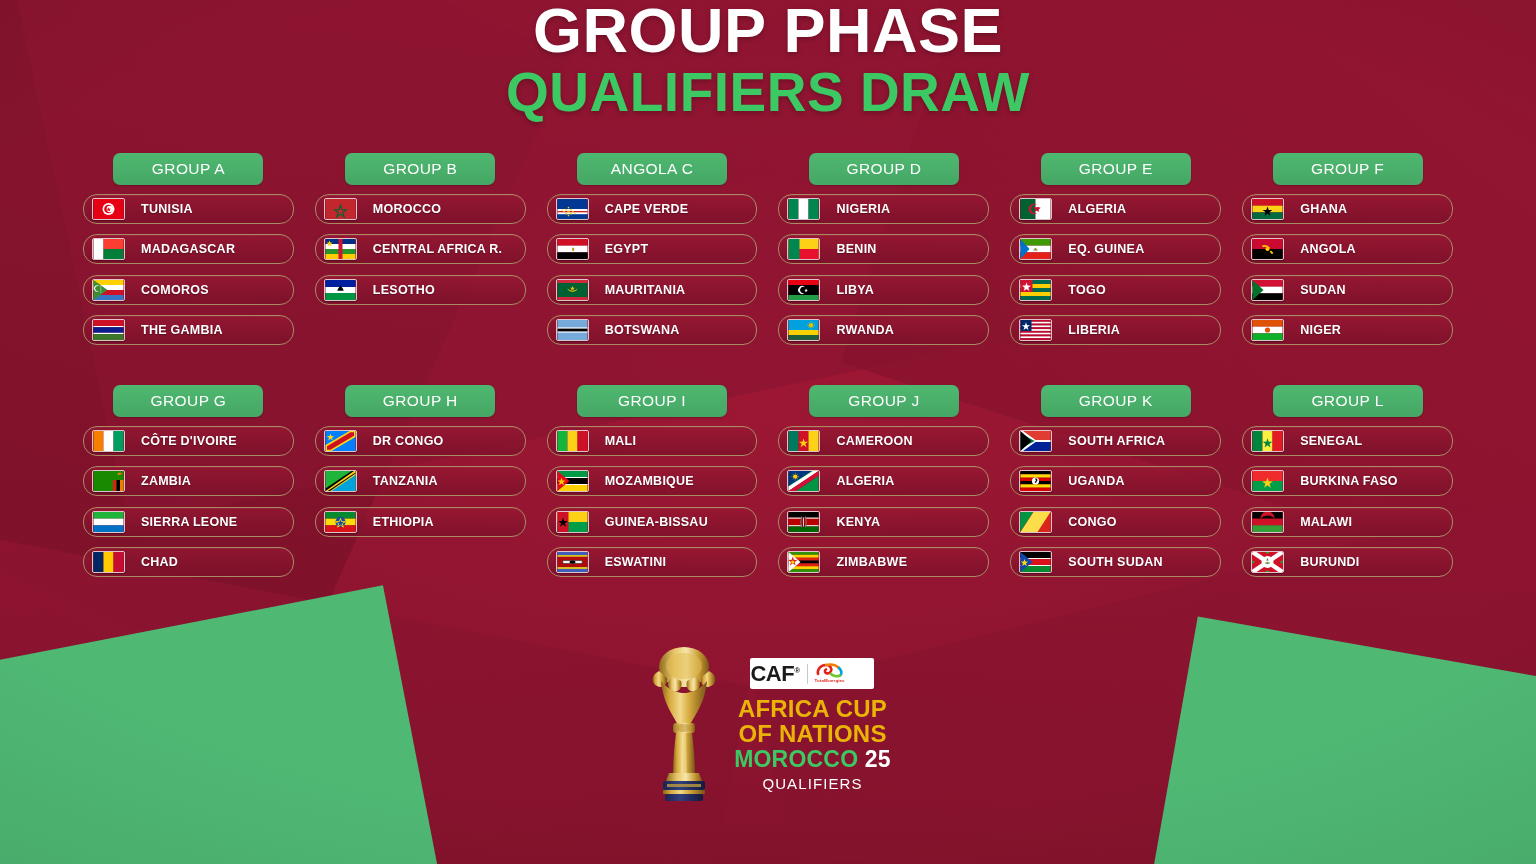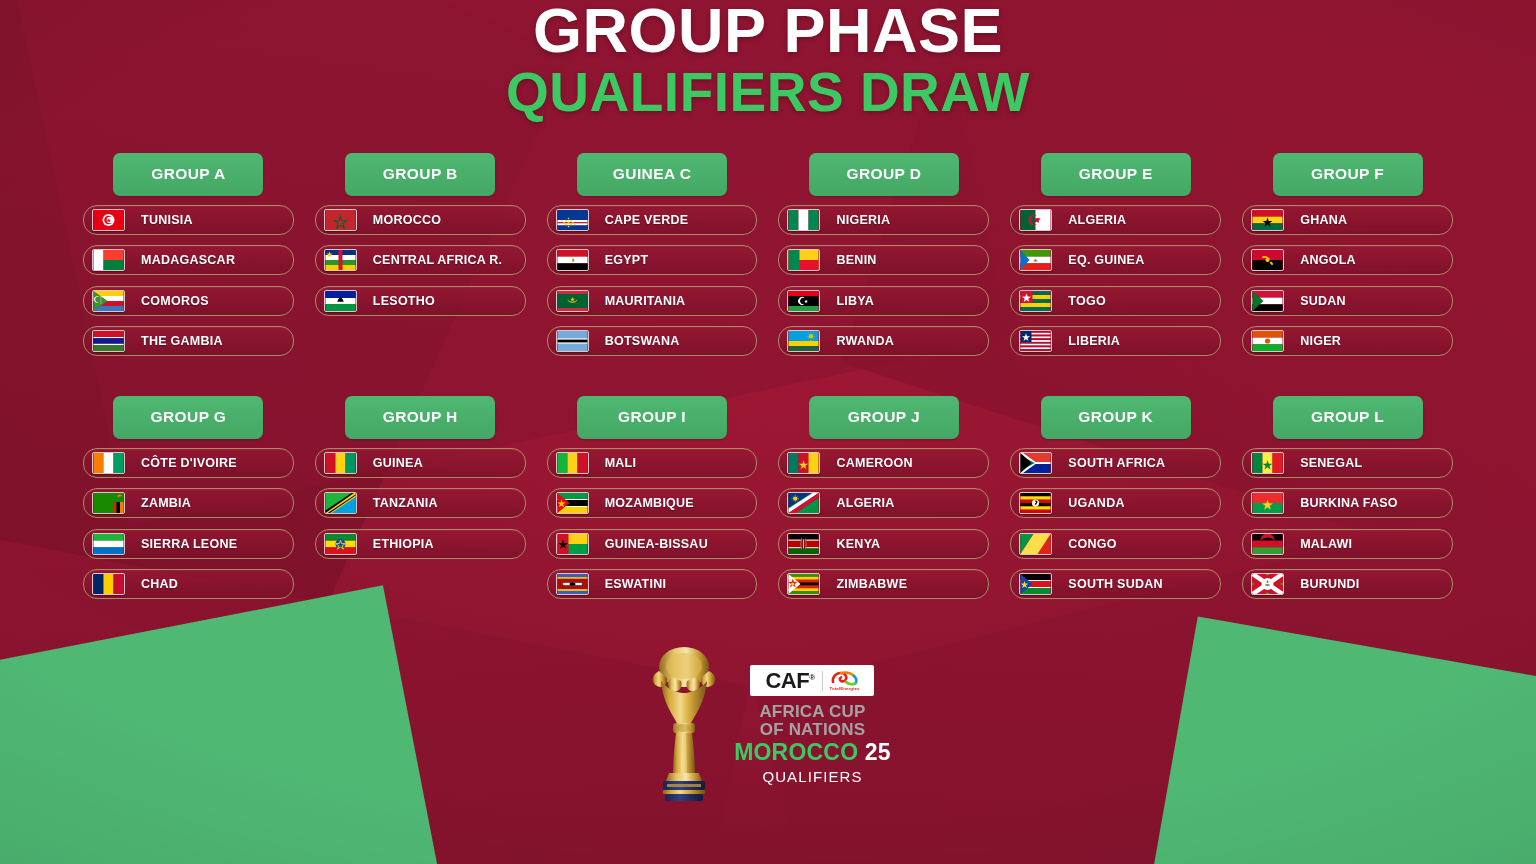--- a/index.html
+++ b/index.html
@@ -79,24 +79,24 @@
 
   .grid{
     margin:0 auto;width:1370px;
     display:grid;grid-template-columns:repeat(6,1fr);
     column-gap:21px;row-gap:0;
   }
   .row-gap{height:29px;grid-column:1 / -1;}
 
   .group{margin-top:0;}
   .ghead{
-    height:43px;width:150px;border-radius:7px;
+    height:32px;width:150px;border-radius:7px;
     background:linear-gradient(180deg,#4eb870,#45a765);
     display:flex;align-items:center;justify-content:center;
-    color:#fff;font-weight:bold;font-size:15.5px;letter-spacing:.4px;
+    color:#fff;font-weight:normal;font-size:15.5px;letter-spacing:.4px;
     margin:0 auto 9px auto;
     box-shadow:0 1px 2px rgba(0,0,0,.22);
   }
   .team{
     height:28px;border-radius:14px;
     border:1px solid #a98a63;
     background:linear-gradient(180deg,rgba(152,24,50,.65),rgba(122,16,41,.72));
     display:flex;align-items:center;
     padding:0 8px;margin-bottom:10.5px;
     box-shadow:inset 0 1px 0 rgba(255,255,255,.05);
@@ -117,34 +117,34 @@
   
   .footer{
     position:absolute;left:0;right:0;top:645px;
     display:flex;align-items:center;justify-content:center;gap:11px;
   }
   .trophy{width:78px;height:160px;flex:0 0 78px;}
   .logotext{display:flex;flex-direction:column;align-items:center;}
   .cafbar{
     background:#fff;border-radius:2px;
     height:31px;width:124px;
-    display:flex;align-items:center;justify-content:center;gap:0px;
+    display:flex;align-items:center;justify-content:flex-start;gap:0px;
     margin-bottom:7px;
   }
   .cafword{
     font-size:22px;font-weight:bold;color:#1a1a1a;letter-spacing:-.5px;
     line-height:1;font-family:"Liberation Sans", sans-serif;
   }
   .cafreg{font-size:8px;vertical-align:super;font-weight:bold;}
   .cafdiv{width:1px;height:20px;background:#c9c9c9;margin:0 7px;}
   .te{display:flex;flex-direction:column;align-items:center;line-height:1;}
   .te svg{display:block;}
   .te-label{font-size:4.4px;color:#e2231a;font-weight:bold;letter-spacing:.1px;margin-top:1px;}
   .l1,.l2{
-    font-size:17px;font-weight:bold;color:#a3a3a3;line-height:1.05;
+    font-size:24px;font-weight:bold;color:#eab308;line-height:1.05;
     letter-spacing:.2px;
   }
   .l3{font-size:23px;font-weight:bold;line-height:1.15;letter-spacing:.2px;}
   .l3 .mo{color:#3cc964;}
   .l3 .yr{color:#ffffff;}
   .l4{font-size:15px;font-weight:normal;color:#fff;letter-spacing:1.1px;margin-top:2px;}
 </style>
 </head>
 <body>
 
@@ -256,21 +256,21 @@
               <rect width="30" height="7" fill="#00209f"></rect>
               <rect y="7" width="30" height="6" fill="#fff"></rect>
               <rect y="13" width="30" height="7" fill="#009543"></rect>
               <path d="M15 6.5 c1.6 0 2.6 2.6 3.2 4.2 h-6.4 c.6-1.6 1.6-4.2 3.2-4.2z M14.5 5.2 h1 v2 h-1z" fill="#000"></path>
             </svg>
           </span>
           <span class="tname">LESOTHO</span>
         </div>
       </div>
       <div class="group">
-        <div class="ghead">GUINEA C</div>
+        <div class="ghead">ANGOLA C</div>
         <div class="team">
           <span class="flag">
             <svg viewBox="0 0 30 20">
               <rect width="30" height="20" fill="#003893"></rect>
               <rect y="10" width="30" height="5.2" fill="#fff"></rect>
               <rect y="12" width="30" height="1.3" fill="#cf2027"></rect>
               <g fill="#f7d116">
                 <circle cx="11" cy="12.6" r="1"></circle>
                 <circle cx="8.6" cy="10.7" r=".9"></circle>
                 <circle cx="8.6" cy="14.5" r=".9"></circle>
@@ -534,26 +534,27 @@
             </svg>
           </span>
           <span class="tname">CHAD</span>
         </div>
       </div>
       <div class="group">
         <div class="ghead">GROUP H</div>
         <div class="team">
           <span class="flag">
             <svg viewBox="0 0 30 20">
-              <rect width="10" height="20" fill="#ce1126"></rect>
-              <rect x="10" width="10" height="20" fill="#fcd116"></rect>
-              <rect x="20" width="10" height="20" fill="#009460"></rect>
-            </svg>
-          </span>
-          <span class="tname">GUINEA</span>
+              <rect width="30" height="20" fill="#007fff"></rect>
+              <path d="M0 14 L24 0 L30 0 L30 6 L6 20 L0 20 Z" fill="#f7d518"></path>
+              <path d="M1.5 15.2 L25 1.2 L28.5 1.2 L28.5 4.8 L5 18.8 L1.5 18.8 Z" fill="#ce1021"></path>
+              <path d="M5 2.4 l.9 2.6 2.8.1-2.2 1.6.8 2.7-2.3-1.6-2.3 1.6.8-2.7-2.2-1.6 2.8-.1z" fill="#f7d518"></path>
+            </svg>
+          </span>
+          <span class="tname">DR CONGO</span>
         </div>
         <div class="team">
           <span class="flag">
             <svg viewBox="0 0 30 20">
               <rect width="30" height="20" fill="#1eb53a"></rect>
               <path d="M30 0 L30 20 L0 20 Z" fill="#00a3dd"></path>
               <path d="M0 20 L30 0 L30 4 L6 20 Z" fill="#fcd116"></path>
               <path d="M0 20 L30 0 L30 0.3 L0.4 20 Z" fill="#fcd116"></path>
               <path d="M0 17.5 L26 0 L30 0 L30 2.5 L4.5 20 L0 20 Z" fill="#000" transform="translate(0,0)"></path>
               <path d="M0 20 L28.5 0 L30 0 L30 1.4 L2.3 20 Z" fill="#fcd116"></path>

